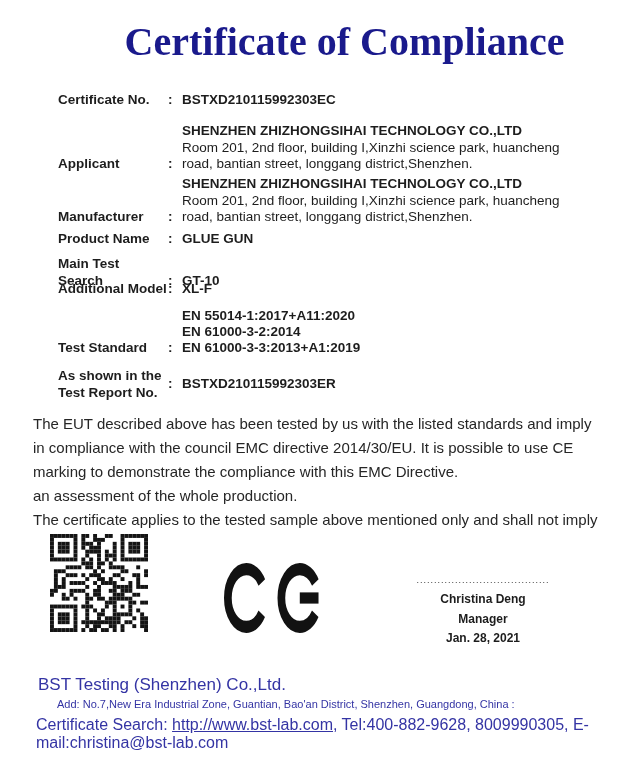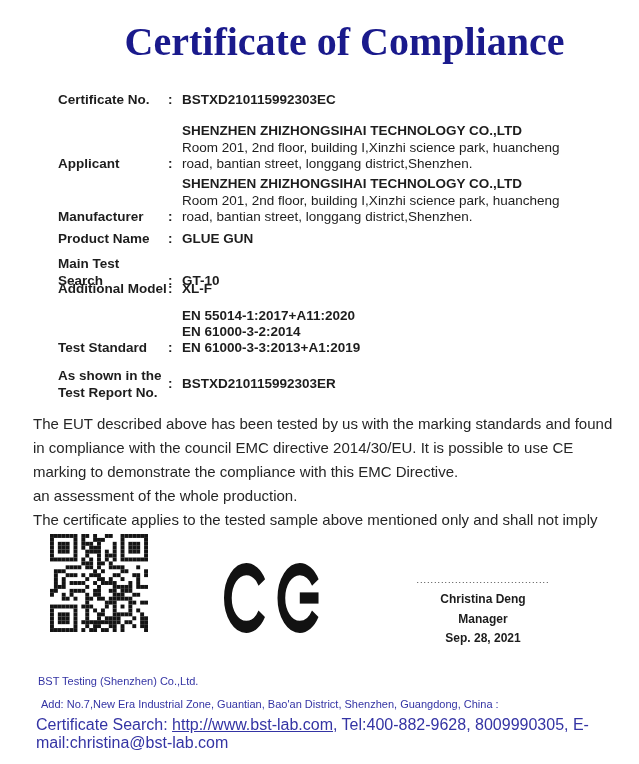--- a/index.html
+++ b/index.html
@@ -35,22 +35,22 @@
   .qr svg{display:block;width:100%;height:100%;}
   .ce{position:absolute;left:224px;top:563px;width:96px;height:70px;}
   .ce svg{display:block;width:100%;height:100%;}
   .signature{
     position:absolute;left:398px;top:574px;width:170px;text-align:center;
     color:var(--body-color);
   }
   .sig-dots{font-size:9px;letter-spacing:1px;line-height:12px;white-space:nowrap;color:#333;}
   .sig-name,.sig-role,.sig-date{font-weight:bold;font-size:12px;line-height:19.5px;}
   .sig-name{margin-top:4px;}
-  .f-company{position:absolute;left:38px;top:675px;font-size:11px;color:var(--footer-color);}
-  .f-address{position:absolute;left:41px;top:698px;font-size:11px;color:var(--footer-color);}
+  .f-company{position:absolute;left:38px;top:675px;font-size:17px;color:var(--footer-color);}
+  .f-address{position:absolute;left:57px;top:698px;font-size:11px;color:var(--footer-color);}
   .f-search{position:absolute;left:36px;top:716px;font-size:16px;color:var(--footer-color);}
   .f-search a{color:var(--footer-color);text-decoration:underline;cursor:pointer;}
 </style>
 </head>
 <body>
 
 <div class="page">
 
   <h1 class="title">Certificate of Compliance</h1>
 
@@ -111,21 +111,21 @@
   <div class="row center" style="top:368px">
     <span class="lbl">
       <div>As shown in the</div>
       <div>Test Report No.</div>
     </span>
     <span class="col">:</span>
     <span class="val">BSTXD210115992303ER</span>
   </div>
 
   <div class="statement">
-    <div>The EUT described above has been tested by us with the marking standards and found</div>
+    <div>The EUT described above has been tested by us with the listed standards and imply</div>
     <div>in compliance with the council EMC directive 2014/30/EU. It is possible to use CE</div>
     <div>marking to demonstrate the compliance with this EMC Directive.</div>
     <div>an assessment of the whole production.</div>
     <div>The certificate applies to the tested sample above mentioned only and shall not imply</div>
   </div>
 
   <div class="qr" id="qr">
       <svg viewBox="0 0 100 100">
         <rect x="0" y="0" width="100" height="100" fill="#fff"></rect>
         <rect x="0" y="0" width="4" height="4" fill="#141414"></rect>
@@ -450,21 +450,21 @@
       <circle cx="75" cy="75" r="62" fill="none" stroke="#121212" stroke-width="26" stroke-dasharray="318 71.6" stroke-dashoffset="-35.7"></circle>
       <circle cx="255" cy="75" r="62" fill="none" stroke="#121212" stroke-width="26" stroke-dasharray="318 71.6" stroke-dashoffset="-35.7"></circle>
       <rect x="255" y="63" width="63" height="24" fill="#121212"></rect>
     </svg>
   </div>
 
   <div class="signature">
     <div class="sig-dots">......................................</div>
     <div class="sig-name">Christina Deng</div>
     <div class="sig-role">Manager</div>
-    <div class="sig-date">Sep. 28, 2021</div>
+    <div class="sig-date">Jan. 28, 2021</div>
   </div>
 
   <div class="f-company">BST Testing (Shenzhen) Co.,Ltd.</div>
   <div class="f-address">Add: No.7,New Era Industrial Zone, Guantian, Bao'an District, Shenzhen, Guangdong, China :</div>
   <div class="f-search">
     <span>Certificate Search: </span><a>http://www.bst-lab.com</a><span>, Tel:400-882-9628, 8009990305, E-mail:christina@bst-lab.com</span>
   </div>
 
 </div>
 

